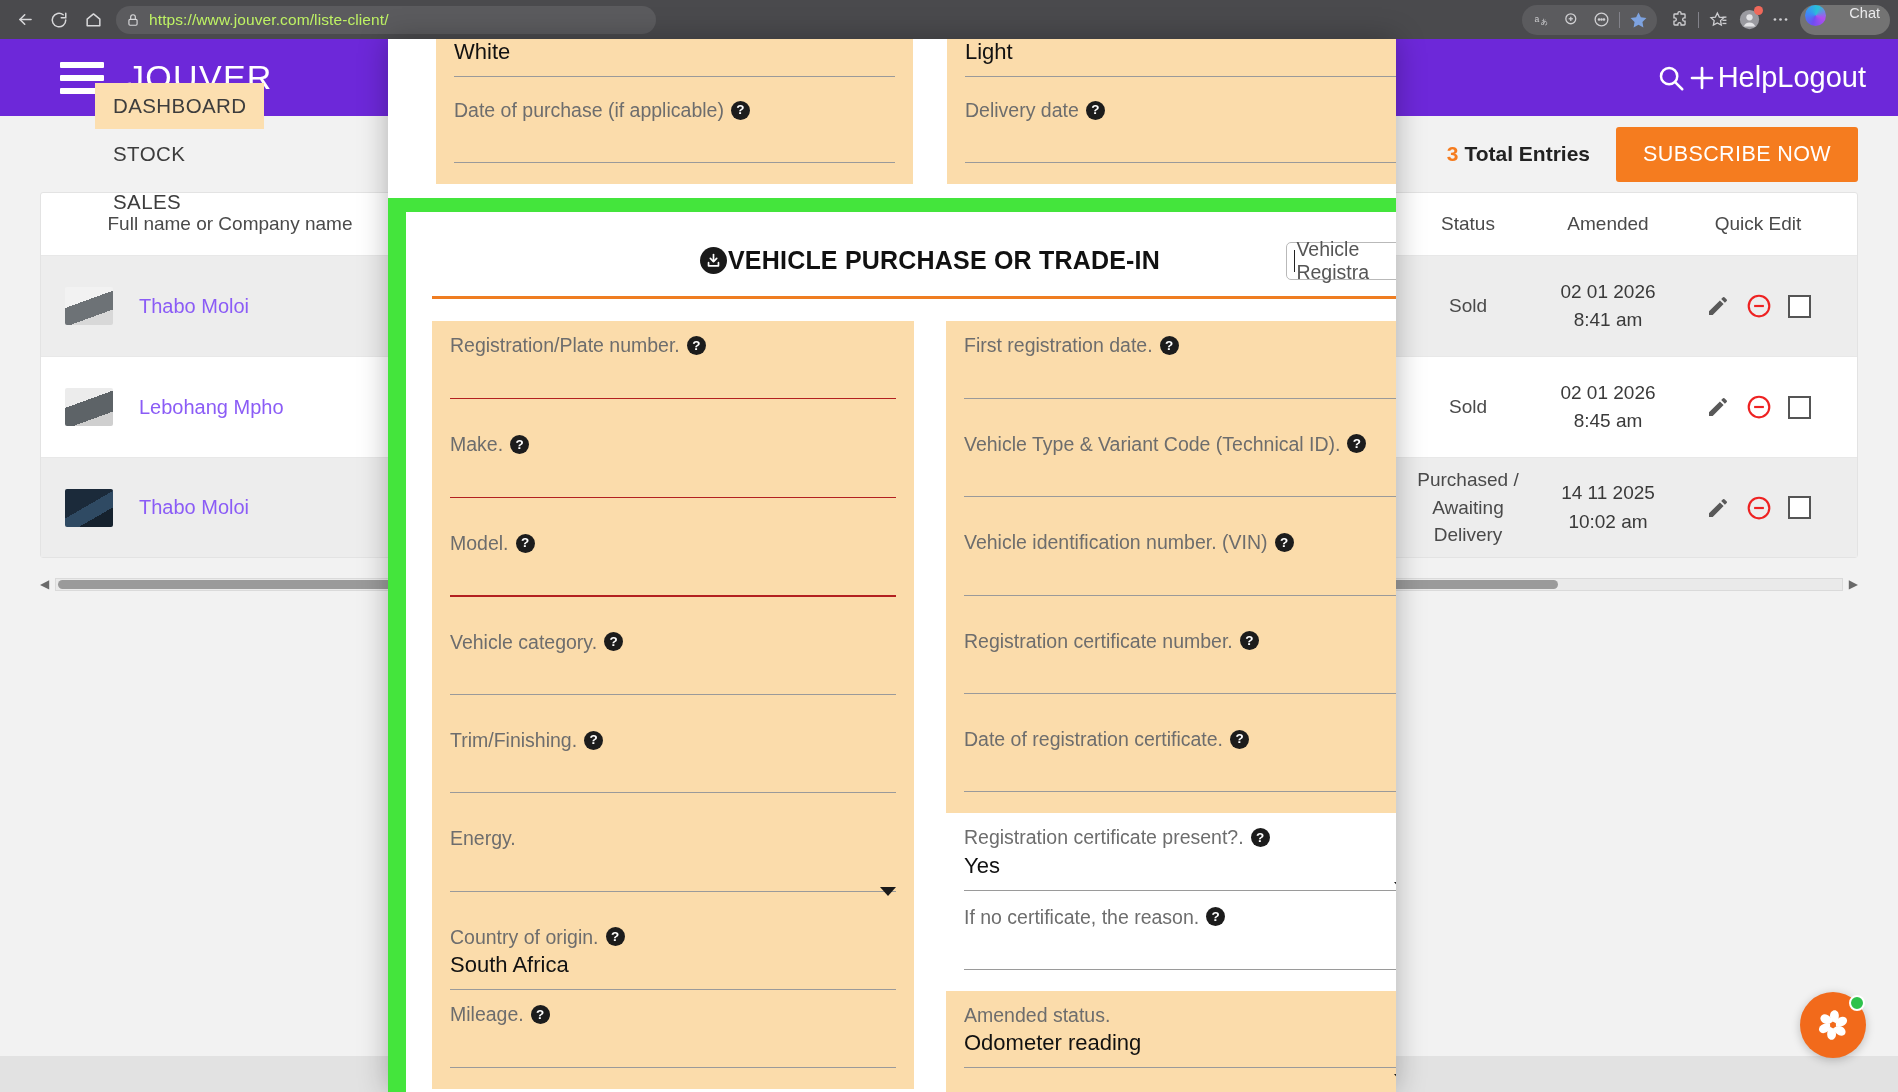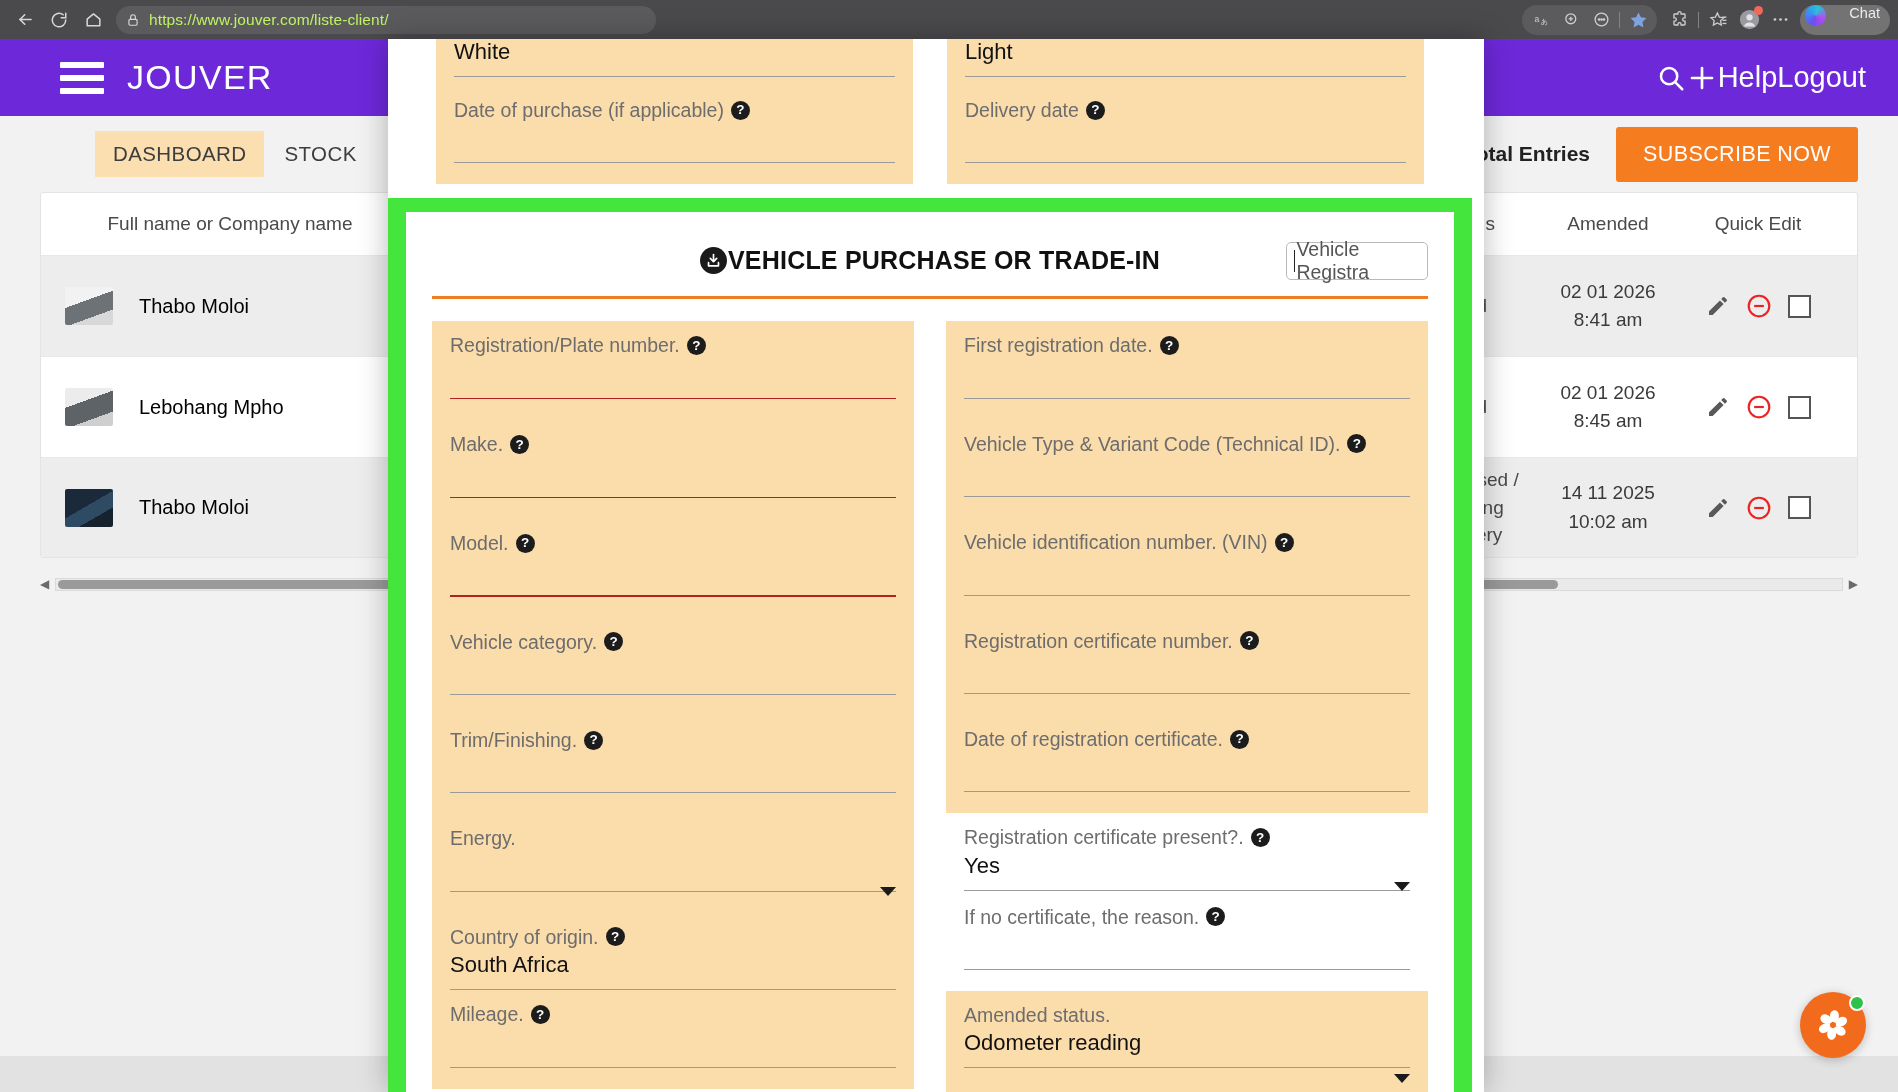--- a/index.html
+++ b/index.html
@@ -57,21 +57,21 @@
   .hamburger span { display: block; height: 6px; background: #fff; border-radius: 1px; }
   .brand { color: #fff; font-size: 34px; letter-spacing: 1.3px; margin-left: 23px; font-weight: 400; }
   .hdr-spacer { flex: 1 1 auto; }
   .hdr-actions { display: flex; align-items: center; }
   .hdr-ic { color: #fff; display: flex; align-items: center; justify-content: center; }
   .hdr-link { color: #fff; font-size: 29px; }
 
   .toolbar-row {
     height: 76px; display: flex; align-items: center; padding: 0 40px 0 95px; position: relative;
   }
-  .tabs { display: flex; align-items: flex-start; gap: 2px; }
+  .tabs { display: flex; align-items: flex-start; gap: 2px; flex-direction: column; }
   .tab { font-size: 20.5px; color: #3d3d3d; padding: 11px 18px; letter-spacing: .4px; }
   .tab.active { background: #fcdfb0; }
   .toolbar-right { margin-left: auto; display: flex; align-items: center; gap: 26px; }
   .entries { font-size: 21px; color: #222; }
   .entries b { font-weight: bold; }
   .entries .count { color: #f57c1f; font-weight: bold; }
   .subscribe-btn {
     background: #f57c1f; color: #fff; font-size: 21.5px; letter-spacing: .4px;
     padding: 15px 27px; border: none; border-radius: 3px; cursor: pointer;
   }
@@ -90,38 +90,38 @@
   .tbl-row { display: flex; align-items: center; border-top: 1px solid #e8e8e8; padding: 0 24px; }
   .tbl-row.alt { background: #ededed; }
   .tbl-row.h1 { height: 101px; }
   .tbl-row.h2 { height: 101px; }
   .tbl-row.h3 { height: 100px; }
   .cell-thumb { width: 74px; display: flex; align-items: center; }
   .thumb { width: 48px; height: 38px; border-radius: 2px; background: #cfcfcf; }
   .thumb.car-a { background: linear-gradient(160deg,#f2f2f2 0 38%, #6d7276 38% 72%, #d8d8d8 72% 100%); }
   .thumb.car-b { background: linear-gradient(160deg,#ececec 0 36%, #5d6367 36% 74%, #cfcfcf 74% 100%); }
   .thumb.car-c { background: linear-gradient(150deg,#1b2a3a 0 45%, #2f4a63 45% 70%, #16222e 70% 100%); }
-  .cell-name { width: 256px; font-size: 20px; color: #000000; }
+  .cell-name { width: 256px; font-size: 20px; color: #8b5cf6; }
   .cell-model { flex: 1 1 auto; font-size: 20px; color: #3a3a3a; }
   .cell-id { width: 120px; }
   .cell-status { width: 130px; font-size: 19px; color: #4a4a4a; text-align: center; line-height: 1.45; }
   .cell-amended { width: 150px; font-size: 19px; color: #3a3a3a; text-align: center; line-height: 1.5; }
   .cell-quick { width: 150px; display: flex; align-items: center; justify-content: center; gap: 16px; }
   .icon-pencil { color: #595959; display: flex; }
   .icon-minus { color: #ee2222; display: flex; }
   .chk { width: 23px; height: 23px; border: 2px solid #555; background: #fff; }
 
   .hscroll-wrap { margin: 18px 40px 0; height: 16px; display: flex; align-items: center; gap: 6px; }
   .hs-arrow { color: #6a6a6a; font-size: 12px; }
   .hs-track { flex: 1 1 auto; height: 13px; background: #eaeaea; border: 1px solid #dadada; position: relative; }
   .hs-thumb { position: absolute; left: 2px; top: 1px; height: 9px; width: 1500px; background: #9a9a9a; border-radius: 5px; }
 
   .bottom-strip { position: absolute; left: 0; bottom: 0; width: 1898px; height: 36px; background: #e2e2e2; }
   .modal-shell {
-    position: absolute; top: 39px; left: 388px; width: 1096px; height: 1053px;
+    position: absolute; top: 39px; left: 388px; width: 1008px; height: 1053px;
     background: #ffffff; box-shadow: 0 0 28px rgba(0,0,0,.28); overflow: hidden;
   }
   .modal-inner { position: relative; width: 1084px; }
 
   .form-pair { display: flex; gap: 34px; padding: 0 48px; }
   .form-col { flex: 1 1 0; }
 
   .fld {
     background: #fbdcab; padding: 12px 18px 0 18px; position: relative;
   }

